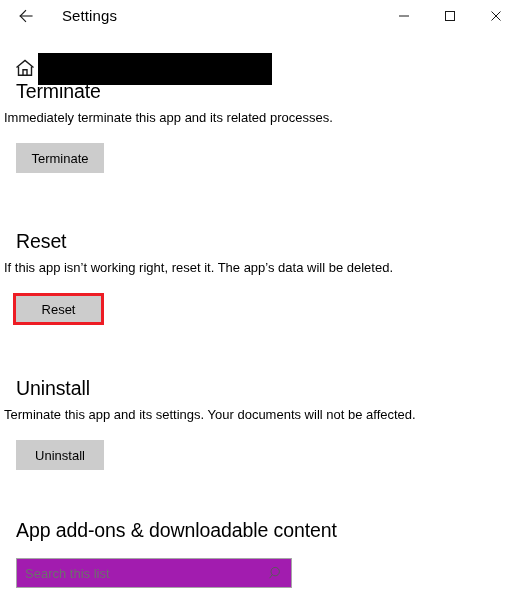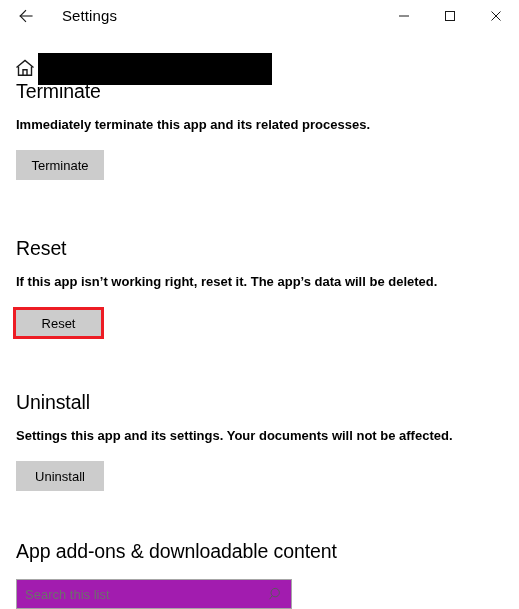--- a/index.html
+++ b/index.html
@@ -92,26 +92,25 @@
   .section-heading {
     margin: 0;
     padding-left: 16px;
     font-size: 19.5px;
     font-weight: 400;
     line-height: 26px;
     color: #000000;
     letter-spacing: -0.1px;
   }
   .section-desc {
-    margin: 12px;
+    margin: 0;
     padding-left: 4px;
     font-size: 13px;
     line-height: 18px;
     color: #000000;
-    font-weight: bold;
   }
   .btn {
     display: inline-block;
     background: #cccccc;
     border: 1px solid #cccccc;
     color: #000000;
     font-family: "Liberation Sans", sans-serif;
     font-size: 13px;
     line-height: 1;
     height: 30px;
@@ -273,21 +272,21 @@
       <span class="highlight-box">
         <button class="btn">
           <span class="btn-inner">Reset</span>
         </button>
       </span>
     </div>
   </div>
 
   <div class="section sec-uninstall">
     <h2 class="section-heading">Uninstall</h2>
-    <p class="section-desc">Settings this app and its settings. Your documents will not be affected.</p>
+    <p class="section-desc">Terminate this app and its settings. Your documents will not be affected.</p>
     <div class="btn-wrap">
       <button class="btn">
         <span class="btn-inner">Uninstall</span>
       </button>
     </div>
   </div>
 
   <div class="section sec-addons">
     <h2 class="section-heading">App add-ons &amp; downloadable content</h2>
     <div class="search-wrap">

